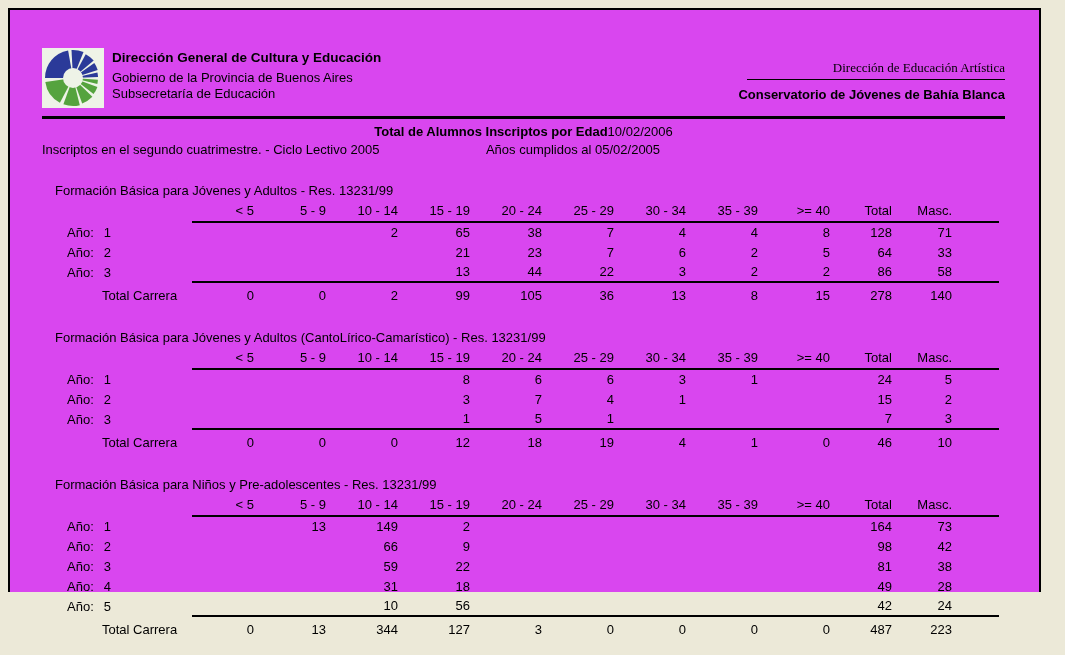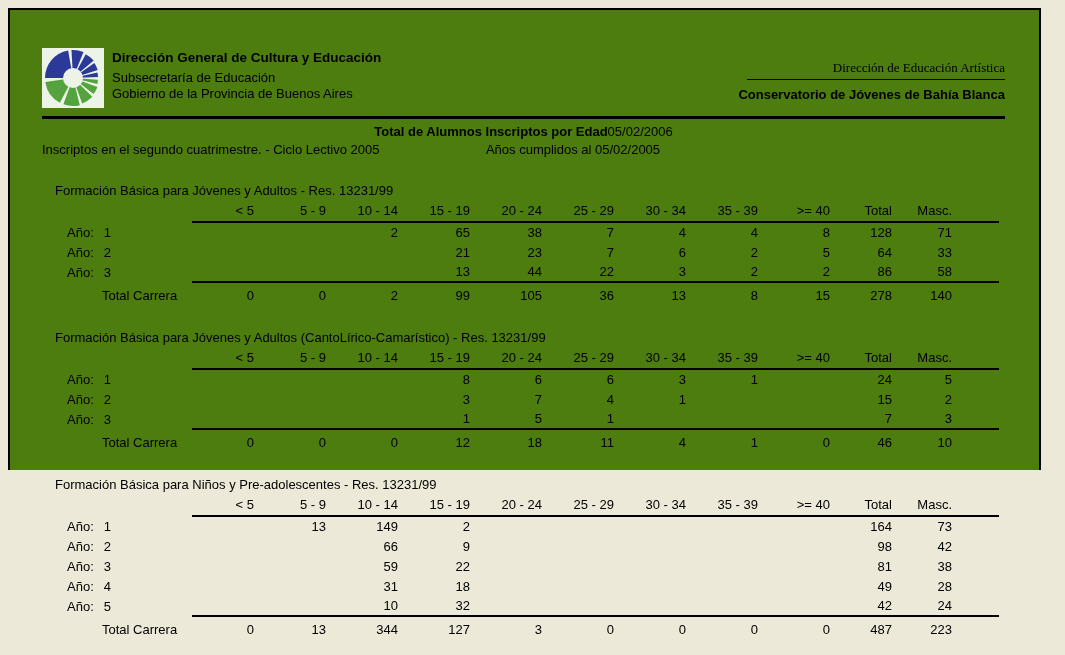--- a/index.html
+++ b/index.html
@@ -5,22 +5,22 @@
   * { box-sizing: border-box; }
   html, body { margin: 0; padding: 0; }
   body {
     width: 1065px; height: 655px; overflow: hidden;
     background: #ece9d8;
     font-family: "Liberation Sans", sans-serif;
     color: #000;
   }
   .page {
     position: absolute; left: 8px; top: 8px;
-    width: 1033px; height: 462px;
-    background: #4d7c0f;
+    width: 1033px; height: 584px;
+    background: #d946ef;
     border: 2px solid #000; border-bottom: none;
   }
   .content { padding: 38px 0 0 32px; width: 995px; }
 
   
   .hdr { display: flex; justify-content: space-between; align-items: flex-start; }
   .hdr-left { display: flex; }
   .logo-box { width: 62px; height: 60px; background: #eef3e7; flex: none; }
   .org-block { margin-left: 8px; padding-top: 1px; }
   .org-title { font-weight: bold; font-size: 13.5px; line-height: 17px; margin-bottom: 4px; }
@@ -77,36 +77,36 @@
             <path class="logo-green" d="M31,30 L55.9,31.7 A25,25 0 0 1 55.3,36 Z"></path>
             <path class="logo-green" d="M31,30 L55.4,38.9 A26,26 0 0 1 51.5,46 Z"></path>
             <path class="logo-green" d="M31,30 L50.4,48.8 A27,27 0 0 1 40.2,55.4 Z"></path>
             <path class="logo-green" d="M31,30 L37.8,57.2 A28,28 0 0 1 21.4,56.3 Z"></path>
             <path class="logo-green" d="M31,30 L17.9,54.7 A28,28 0 0 1 3.3,33.9 Z"></path>
             <circle class="logo-hole" cx="31" cy="30" r="10"></circle>
           </svg>
         </div>
         <div class="org-block">
           <div class="org-title">Dirección General de Cultura y Educación</div>
+          <div class="org-line">Gobierno de la Provincia de Buenos Aires</div>
           <div class="org-line">Subsecretaría de Educación</div>
-          <div class="org-line">Gobierno de la Provincia de Buenos Aires</div>
         </div>
       </div>
       <div class="right-block">
         <div class="right-l1">Dirección de Educación Artística</div>
         <div class="thin-rule"></div>
         <div class="right-l2">Conservatorio de Jóvenes de Bahía Blanca</div>
       </div>
     </div>
 
     <div class="rule-thick"></div>
 
     <div class="title-row">
       <span class="report-title">Total de Alumnos Inscriptos por Edad</span>
-      <span>05/02/2006</span>
+      <span>10/02/2006</span>
     </div>
     <div class="subtitle-row">
       <span class="subtitle-left">Inscriptos en el segundo cuatrimestre. - Ciclo Lectivo 2005</span>
       <span>Años cumplidos al 05/02/2005</span>
     </div>
 
     <div>
         <div class="section">
           <div class="section-title">Formación Básica para Jóvenes y Adultos - Res. 13231/99</div>
           <table class="age-table">
@@ -287,21 +287,21 @@
                 <td class="wide-pad">3</td>
                 <td></td>
               </tr>
               <tr class="total-row">
                 <td class="label-cell">Total Carrera</td>
                 <td>0</td>
                 <td>0</td>
                 <td>0</td>
                 <td>12</td>
                 <td>18</td>
-                <td>11</td>
+                <td>19</td>
                 <td>4</td>
                 <td>1</td>
                 <td>0</td>
                 <td class="wide-pad">46</td>
                 <td class="wide-pad">10</td>
                 <td></td>
               </tr>
             </tbody>
           </table>
         </div>
@@ -399,21 +399,21 @@
                 <td></td>
                 <td class="wide-pad">49</td>
                 <td class="wide-pad">28</td>
                 <td></td>
               </tr>
               <tr>
                 <td class="label-cell"><b>Año:</b><span class="yr">5</span></td>
                 <td></td>
                 <td></td>
                 <td>10</td>
-                <td>32</td>
+                <td>56</td>
                 <td></td>
                 <td></td>
                 <td></td>
                 <td></td>
                 <td></td>
                 <td class="wide-pad">42</td>
                 <td class="wide-pad">24</td>
                 <td></td>
               </tr>
               <tr class="total-row">

